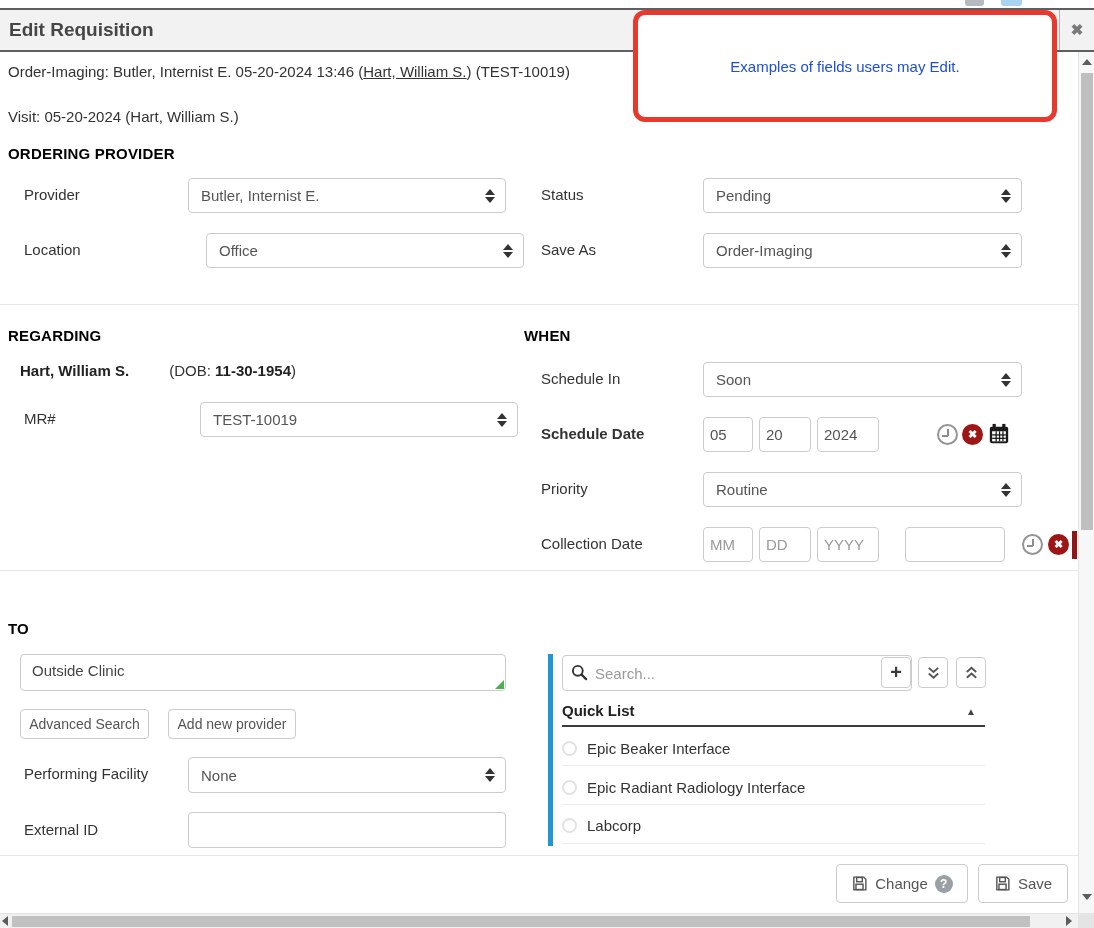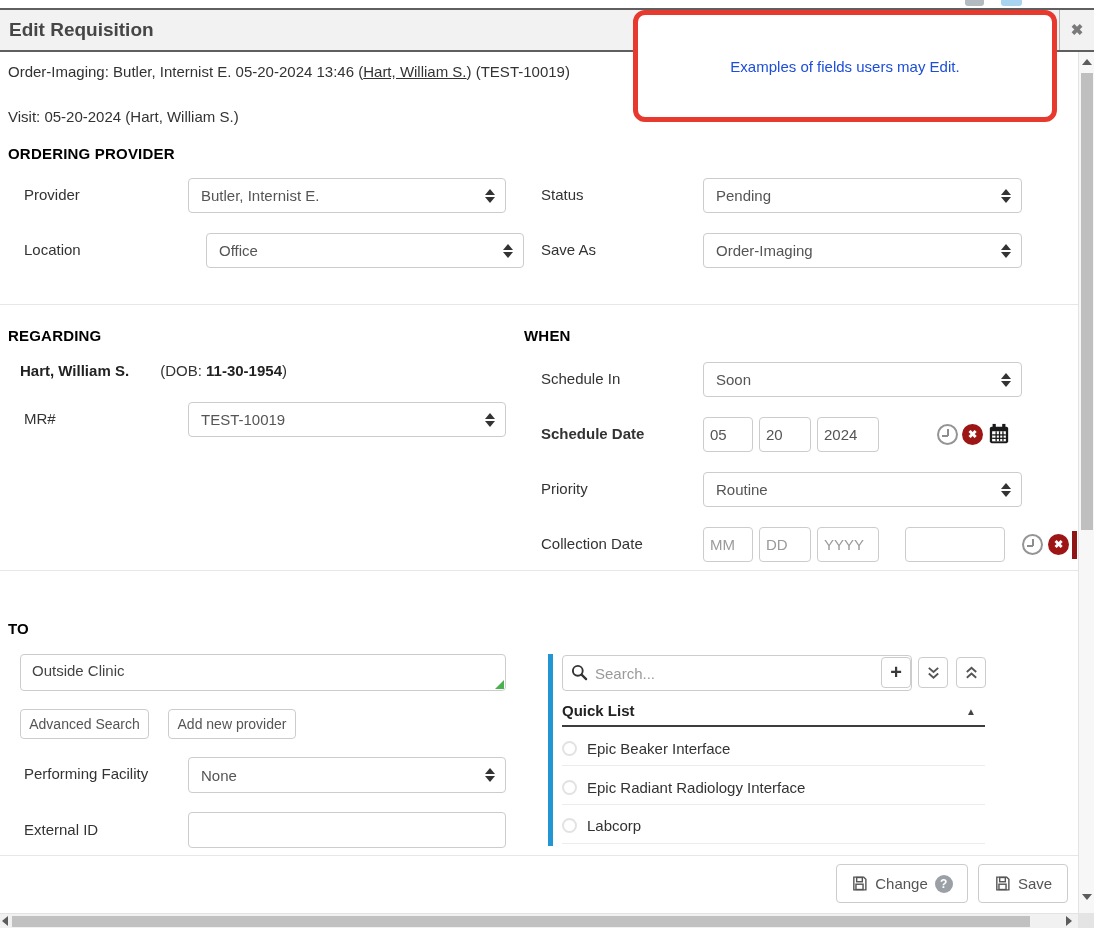--- a/index.html
+++ b/index.html
@@ -157,24 +157,24 @@
         <i class="tri-up"></i>
         <i class="tri-down"></i>
       </span>
   </div>
 
   <div class="hr" style="top:304px;"></div>
 
   <div class="heading" style="left:8px;top:327px;">REGARDING</div>
   <div class="txt" style="left:20px;top:362px;">
     <span class="bold" style="color:#222;">Hart, William S.</span>
-    <span style="margin-left:27px;"><span>(DOB: </span><span class="bold" style="color:#222;">11-30-1954</span><span>)</span></span>
+    <span style="margin-left:36px;"><span>(DOB: </span><span class="bold" style="color:#222;">11-30-1954</span><span>)</span></span>
   </div>
   <div class="lbl" style="left:24px;top:410px;">MR#</div>
-  <div class="sel" style="left:188px;top:402px;width:318px;">
+  <div class="sel" style="left:200px;top:402px;width:318px;">
     <span>TEST-10019</span>
     <span class="spin">
         <i class="tri-up"></i>
         <i class="tri-down"></i>
       </span>
   </div>
 
   <div class="heading" style="left:524px;top:327px;">WHEN</div>
 
   <div class="lbl" style="left:541px;top:370px;">Schedule In</div>

